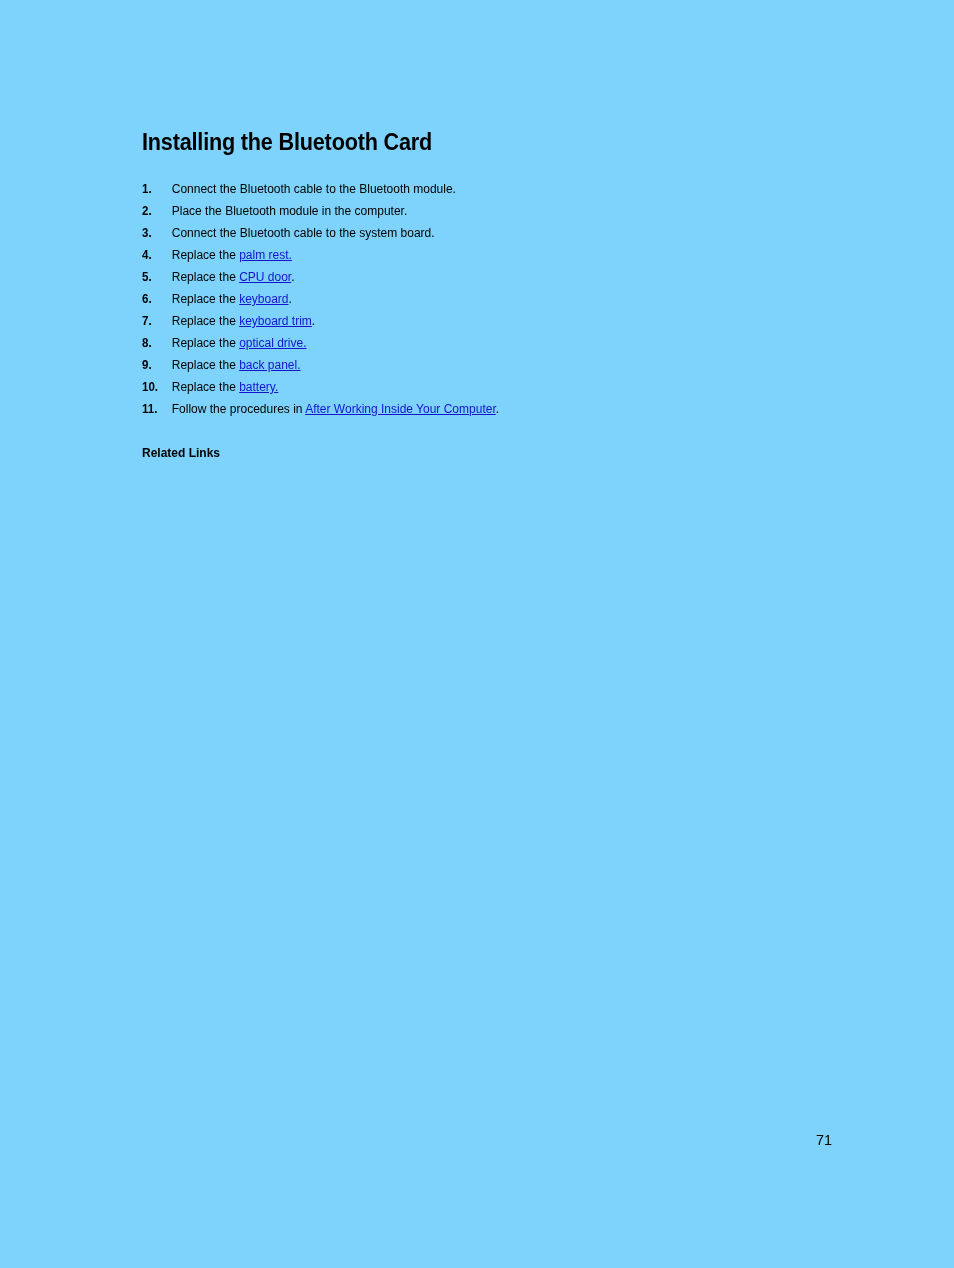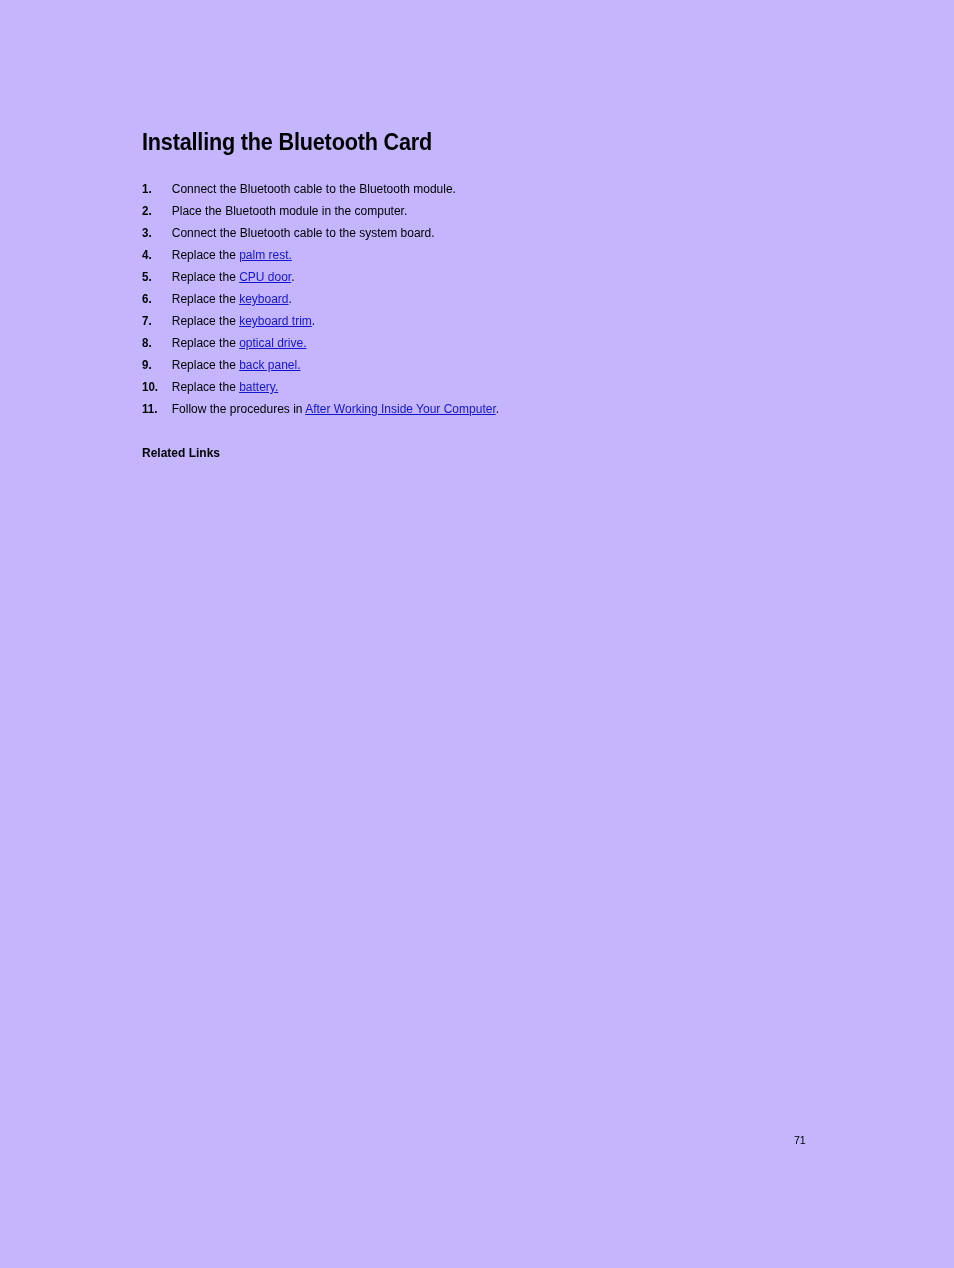--- a/index.html
+++ b/index.html
@@ -15,21 +15,21 @@
     color: #000000;
     -webkit-font-smoothing: antialiased;
   }
 
   .page {
     position: absolute;
     left: 0;
     top: 0;
     width: 954px;
     height: 1268px;
-    background: #c4b5fd;
+    background: #7dd3fc;
     overflow: hidden;
   }
 
   .content {
     position: absolute;
     left: 142px;
     top: 128px;
     width: 700px;
   }
 
@@ -104,23 +104,23 @@
   .related-item {
     margin-left: 43px;
     font-size: 12.5px;
     line-height: 20px;
     transform: scaleX(0.96);
     transform-origin: left center;
   }
 
   .page-number {
     position: absolute;
-    left: 794px;
+    left: 816px;
     top: 1132px;
-    font-size: 11px;
+    font-size: 15px;
     line-height: 16px;
     color: #000000;
     transform: scaleX(0.96);
     transform-origin: left center;
   }
 </style>
 </head>
 <body>
 
 <div class="page">

